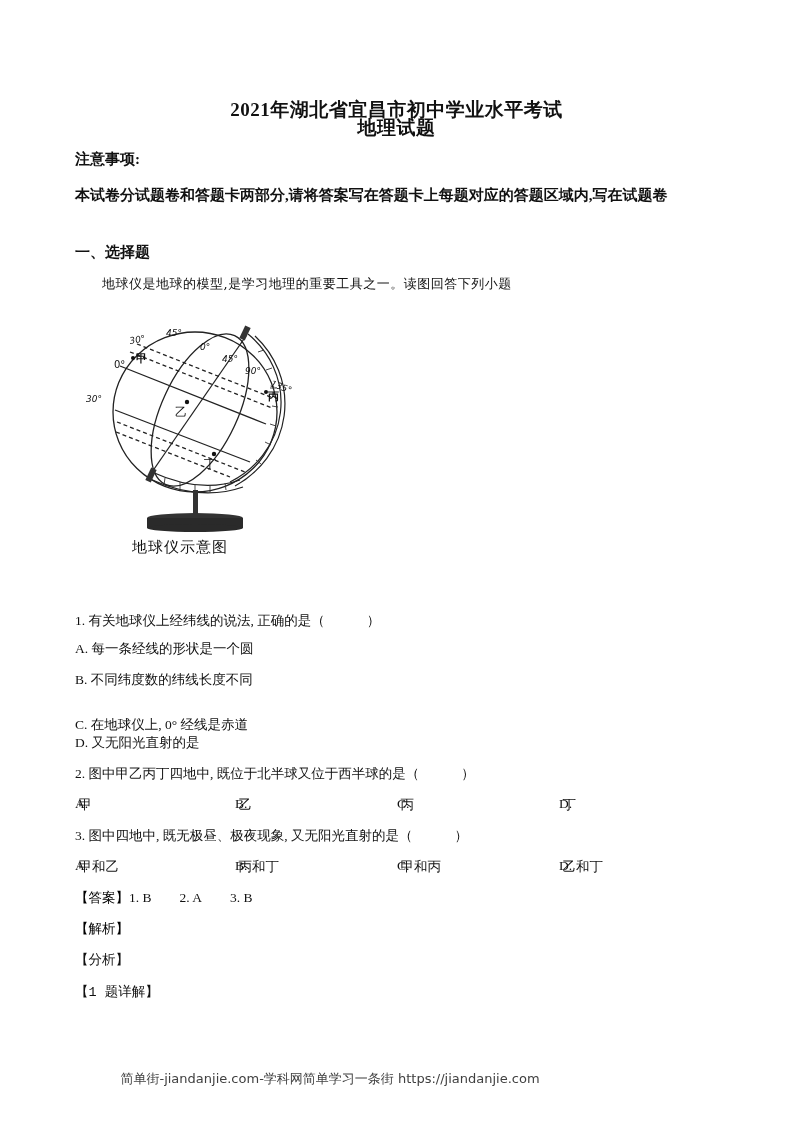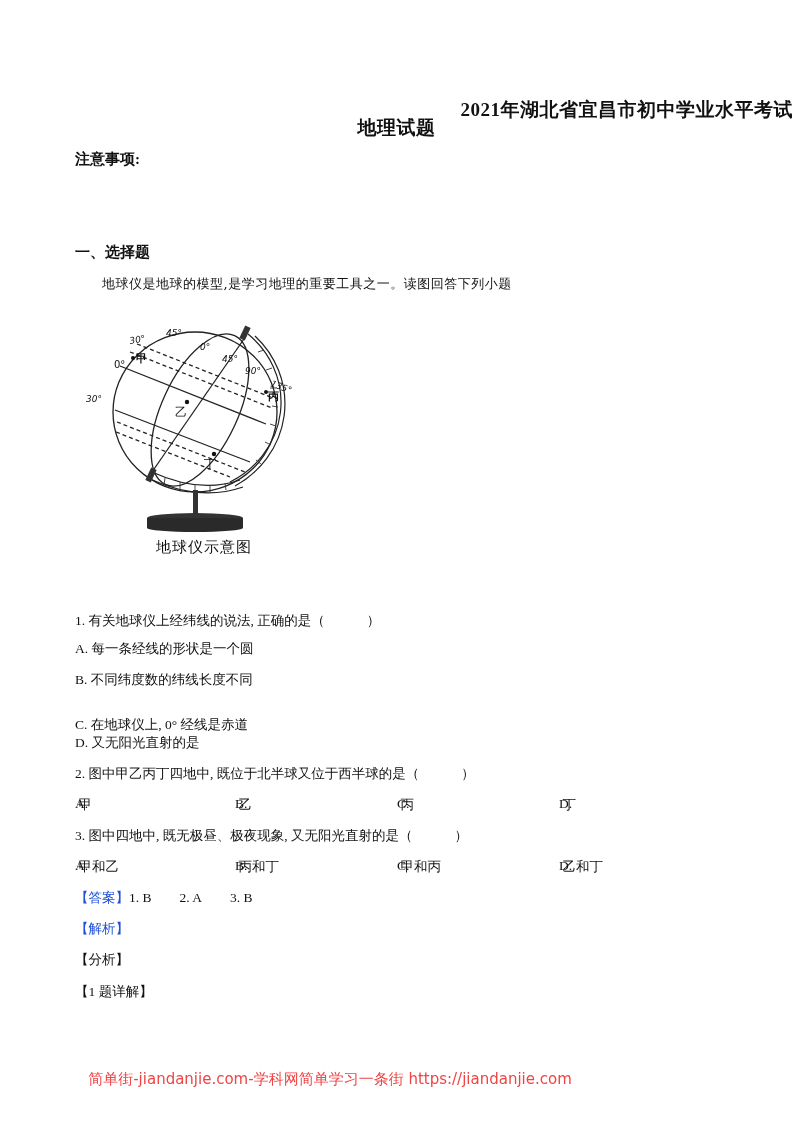--- a/index.html
+++ b/index.html
@@ -5,37 +5,38 @@
   html, body { margin: 0; padding: 0; background: #ffffff; }
   body { width: 793px; height: 1122px; position: relative; overflow: hidden;
          font-family: "Liberation Serif", "DejaVu Serif", serif; color: #111; }
   .abs { position: absolute; }
   .title { left: 0; width: 793px; text-align: center; font-weight: bold; font-size: 19px; letter-spacing: 0.5px; }
   .notice-label { left: 75px; top: 150px; font-size: 15px; font-weight: bold; }
   .notice-body { left: 75px; top: 180px; width: 650px; font-size: 15px; font-weight: bold; line-height: 31px; }
   .section { left: 75px; top: 243px; font-size: 15px; font-weight: bold; text-align: center; }
   .intro { left: 102px; top: 275px; font-size: 13px; font-family: "DejaVu Serif", serif; letter-spacing: 0.5px; }
   .fig { left: 80px; top: 322px; width: 220px; height: 230px; }
-  .fig-caption { left: 156px; top: 538px; font-size: 15px; letter-spacing: 1px; font-family: Liberation Mono, monospace; }
+  .fig-caption { left: 132px; top: 538px; font-size: 15px; letter-spacing: 1px; font-family: Liberation Mono, monospace; }
   .q { font-size: 13.5px; left: 75px; }
   .opt-row { position: absolute; left: 75px; width: 640px; font-size: 13.5px; }
   .opt-row span { position: absolute; top: 0; white-space: nowrap; }
-  .blue { color: #1d4ed8; }
-  .footer { left: 0; width: 660px; text-align: center; top: 1070px; font-size: 15px; color: #ef4444;
+  .blue { color: #000000; }
+  .footer { left: 0; width: 660px; text-align: center; top: 1070px; font-size: 13px; color: #404040;
             font-family: "DejaVu Sans", sans-serif; }
   .paren-gap { display: inline-block; width: 42px; }
 </style>
 </head>
 <body>
 
-<div class="abs title" style="top:97px;text-align:right;">2021年湖北省宜昌市初中学业水平考试</div>
+<div class="abs title" style="top:97px;">2021年湖北省宜昌市初中学业水平考试</div>
 <div class="abs title" style="top:115px;">地理试题</div>
 
 <div class="abs notice-label">注意事项:</div>
 <div class="abs notice-body">
+  <div>本试卷分试题卷和答题卡两部分,请将答案写在答题卡上每题对应的答题区域内,写在试题卷</div>
 </div>
 
 <div class="abs section">一、选择题</div>
 <div class="abs intro">地球仪是地球的模型,是学习地理的重要工具之一。读图回答下列小题</div>
 
 <div class="abs fig">
   <svg width="220" height="230" viewBox="0 0 220 230">
     <g fill="none" stroke="#222" stroke-width="1.3">
 
       <ellipse cx="115" cy="90" rx="82" ry="80"></ellipse>
@@ -140,15 +141,15 @@
   <span style="left:160px;"><span>B.</span>&nbsp;<span>丙和丁</span></span>
   <span style="left:322px;"><span>C.</span>&nbsp;<span>甲和丙</span></span>
   <span style="left:484px;"><span>D.</span>&nbsp;<span>乙和丁</span></span>
 </div>
 
 <div class="abs q" style="top:889px;">
   <span class="blue">【答案】</span><span>1. B</span><span style="display:inline-block;width:28px;"></span><span>2. A</span><span style="display:inline-block;width:28px;"></span><span>3. B</span>
 </div>
 <div class="abs q blue" style="top:920px;">【解析】</div>
 <div class="abs q" style="top:951px;">【分析】</div>
-<div class="abs q" style="top:983px;">【1 题详解】</div>
+<div class="abs q" style="top:983px;font-family:Liberation Mono, monospace;">【1 题详解】</div>
 
 <div class="abs footer">简单街-jiandanjie.com-学科网简单学习一条街 https://jiandanjie.com</div>
 
 </body></html>

